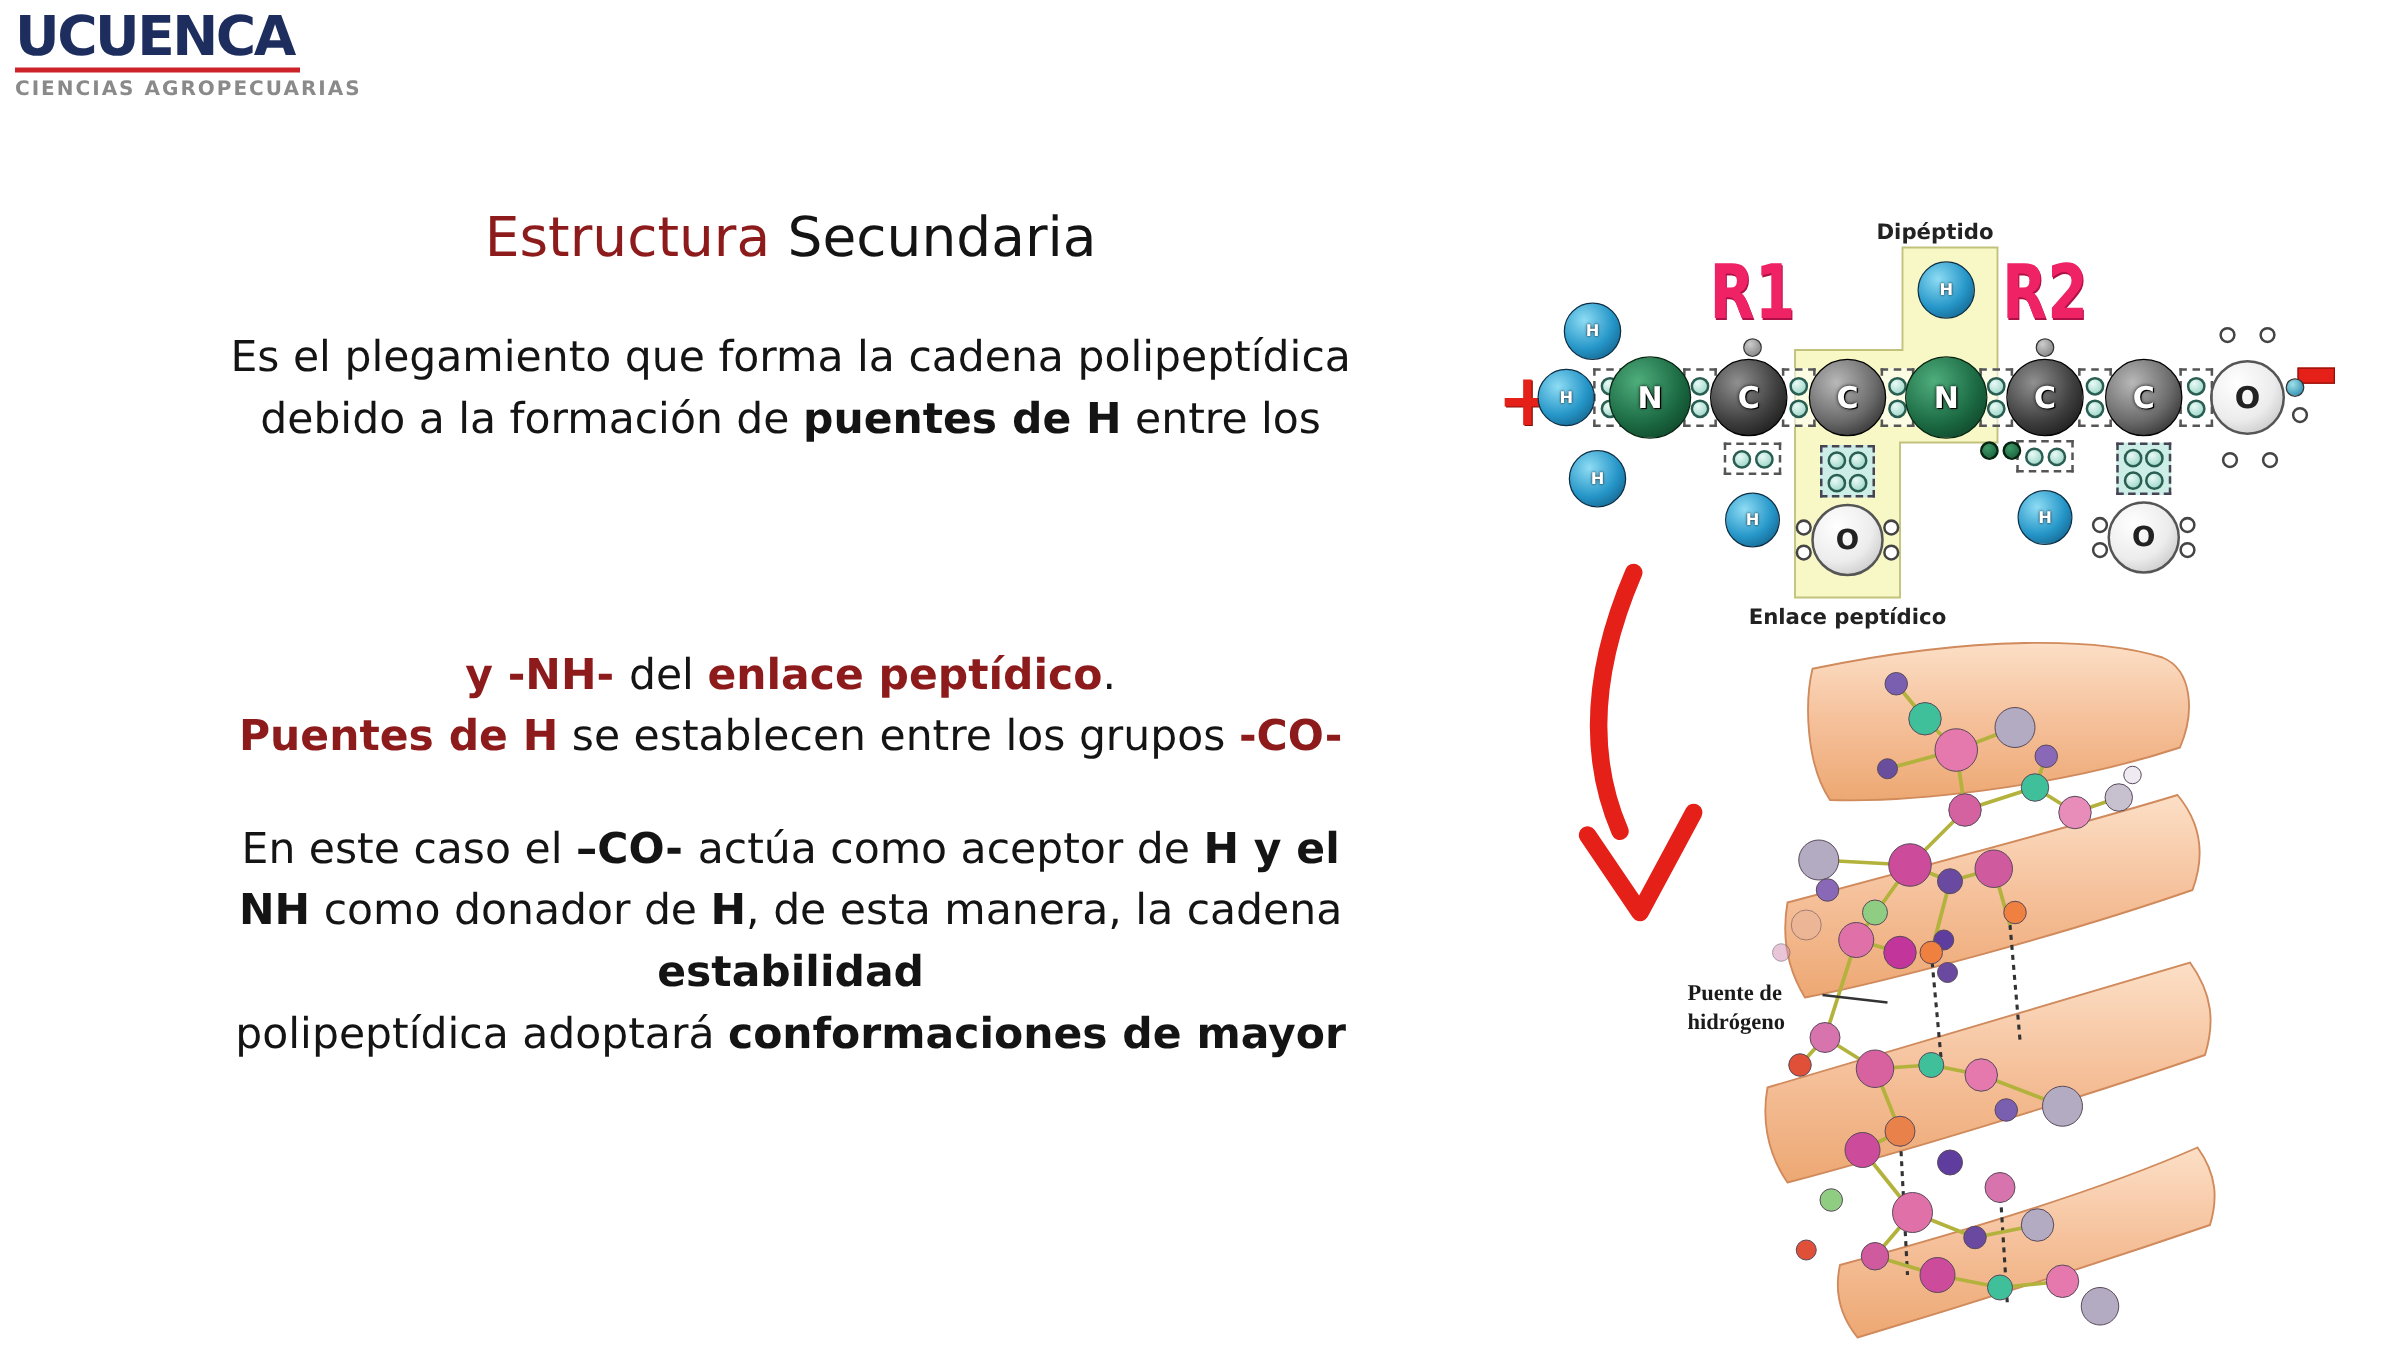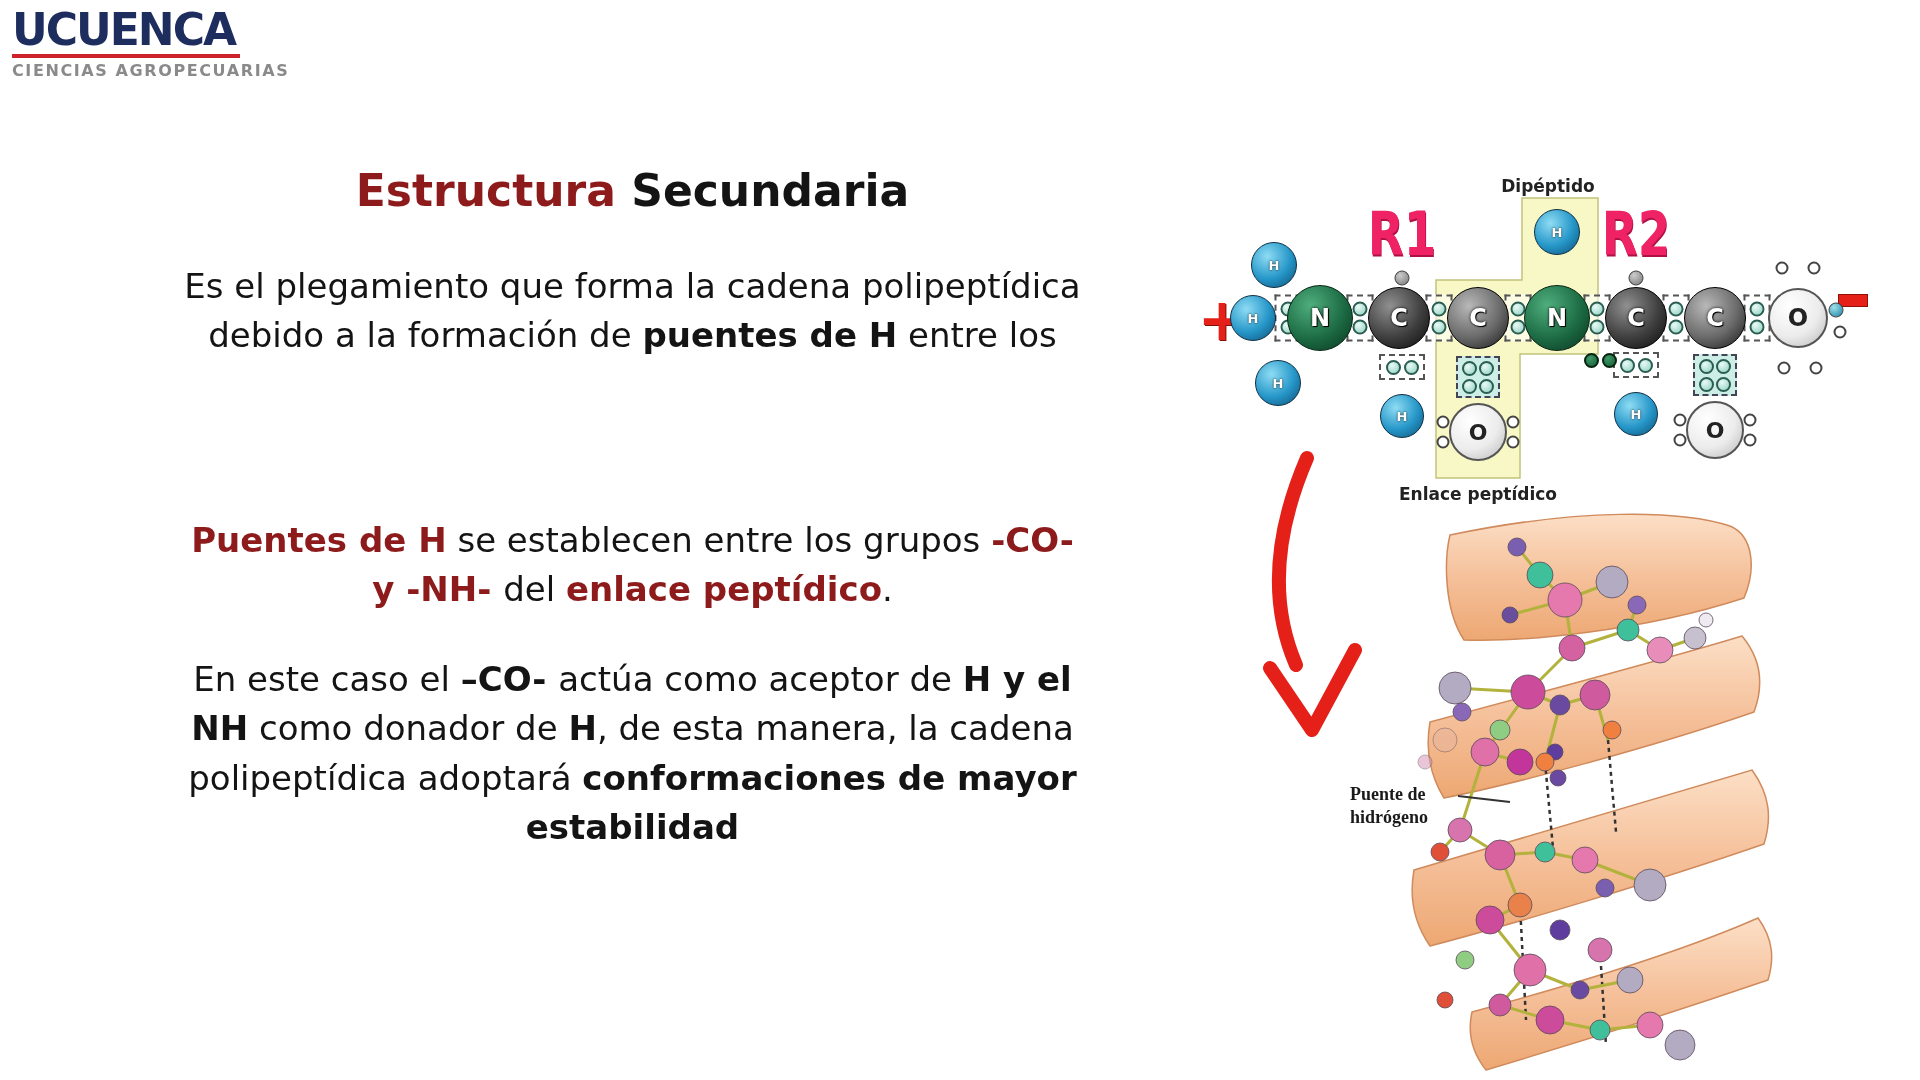--- a/index.html
+++ b/index.html
@@ -12,21 +12,21 @@
          font-family:"DejaVu Sans","Liberation Sans",sans-serif;}
 
   
   .logo{position:absolute;left:12px;top:6px;}
   .logo-title{font-size:44px;font-weight:bold;color:var(--navy);letter-spacing:-2px;line-height:1.1;}
   .logo-underline{width:228px;height:4px;background:var(--logored);margin-top:0px;}
   .logo-sub{font-size:16px;font-weight:bold;color:var(--logogray);letter-spacing:1.6px;margin-top:3px;}
 
   
   .title{position:absolute;left:95px;top:165px;width:1075px;text-align:center;
-         font-size:44px;font-weight:bold;color:var(--ink);}
+         font-size:44px;font-weight:normal;color:var(--ink);}
   .title .t-red{color:var(--red);}
   .para{position:absolute;left:95px;width:1075px;text-align:center;font-size:34px;
         color:var(--ink);line-height:1.45;}
   .para .tline{display:block;white-space:nowrap;}
   .s-n{font-weight:normal;color:var(--ink);margin-top:46px;}
   .s-b{font-weight:bold;color:var(--ink);}
   .s-rb{font-weight:bold;color:var(--red);}
   #para1{top:262px;} #para2{top:516px;} #para3{top:655px;}
 
   
@@ -86,28 +86,28 @@
     <div class="logo-sub">CIENCIAS AGROPECUARIAS</div>
   </div>
 
   <div class="title"><span class="t-red">Estructura</span><span> Secundaria</span></div>
 
   <div class="para" id="para1">
       <div class="tline"><span class="s-n">Es el plegamiento que forma la cadena polipeptídica</span></div>
       <div class="tline"><span class="s-n">debido a la formación de </span><span class="s-b">puentes de H</span><span class="s-n"> entre los</span></div>
     </div>
   <div class="para" id="para2">
+      <div class="tline"><span class="s-rb">y -NH- </span><span class="s-n"> del </span><span class="s-rb">enlace peptídico</span><span class="s-n">.</span></div>
       <div class="tline"><span class="s-rb">Puentes de H</span><span class="s-n"> se establecen entre los grupos </span><span class="s-rb">-CO-</span></div>
-      <div class="tline"><span class="s-rb">y -NH- </span><span class="s-n"> del </span><span class="s-rb">enlace peptídico</span><span class="s-n">.</span></div>
     </div>
   <div class="para" id="para3">
       <div class="tline"><span class="s-n">En este caso el </span><span class="s-b">–CO- </span><span class="s-n"> actúa como aceptor de </span><span class="s-b">H y el</span></div>
       <div class="tline"><span class="s-b">NH</span><span class="s-n"> como donador de </span><span class="s-b">H</span><span class="s-n">, de esta manera, la cadena</span></div>
+      <div class="tline"><span class="s-b">estabilidad</span></div>
       <div class="tline"><span class="s-n">polipeptídica adoptará </span><span class="s-b">conformaciones de mayor</span></div>
-      <div class="tline"><span class="s-b">estabilidad</span></div>
     </div>
 
   <div class="dipeptide" id="dipeptide">
     <svg class="bg" width="710" height="350">
       <polygon points="322,30 398,30 398,186 320,186 320,310 236,310 236,112 322,112" fill="#f8f8c6" stroke="#c2c27c" stroke-width="1.5"></polygon>
     </svg>
     <div class="dp-title">Dipéptido</div>
     <div class="r-label" style="left:202px;top:66px;">R1</div>
     <div class="r-label" style="left:436px;top:66px;">R2</div>
     <div class="plus" style="left:22px;top:152px;">+</div>

